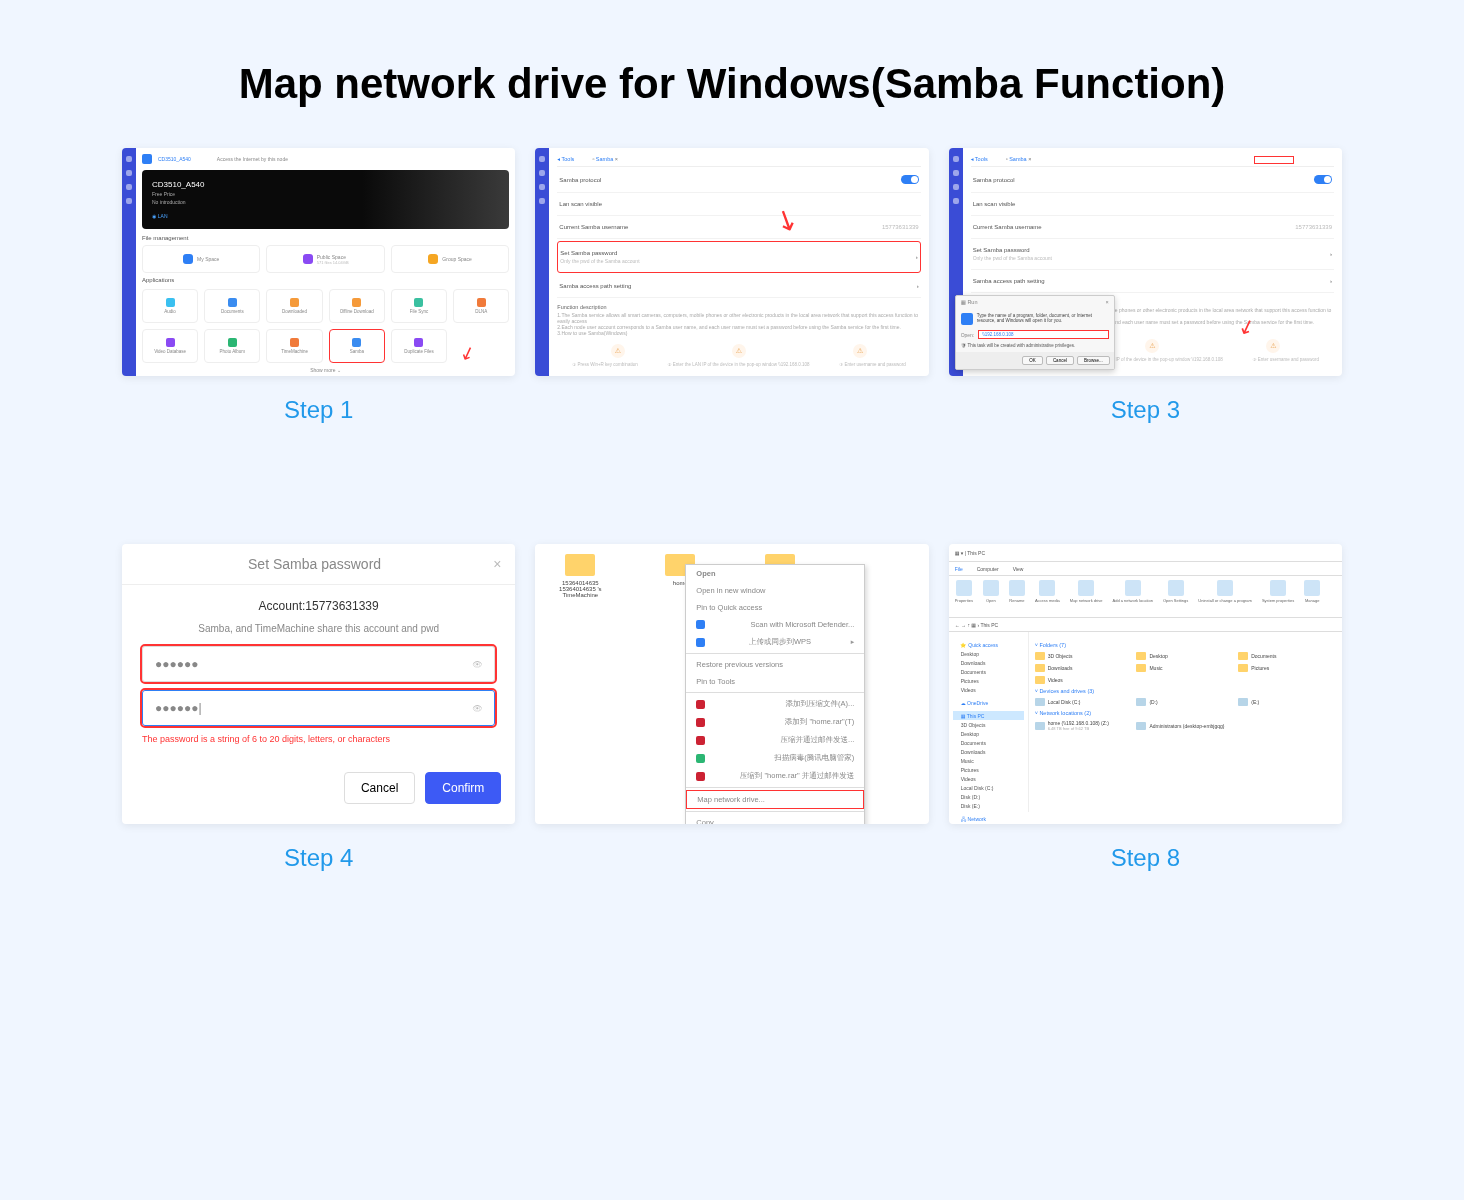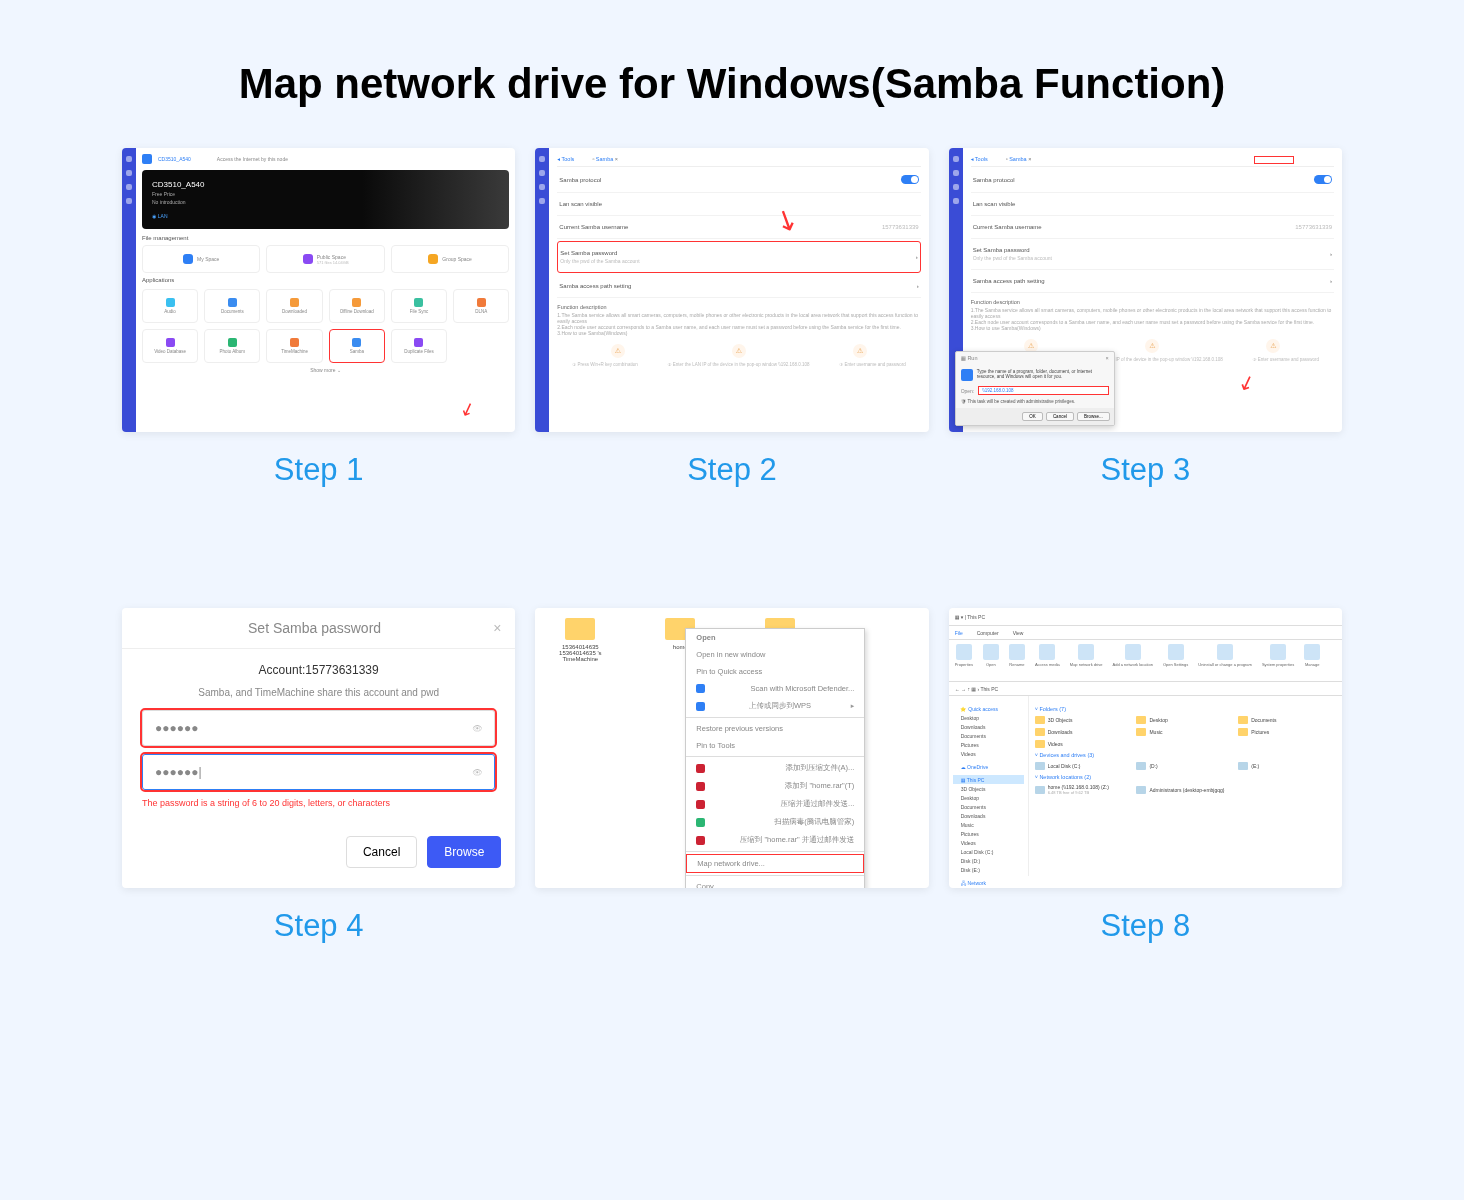--- a/index.html
+++ b/index.html
@@ -1,21 +1,21 @@
 <!DOCTYPE html>
 <html><head>
 <meta charset="utf-8">
 <style>
 *{box-sizing:border-box;margin:0;padding:0;font-family:-apple-system,Segoe UI,Arial,sans-serif}
 body{background:#f0f6ff;padding:30px 20px}
 .title{font-size:42px;font-weight:900;text-align:center;margin:30px 0 40px;color:#000}
 .grid{display:grid;grid-template-columns:repeat(3,1fr);gap:20px;max-width:1220px;margin:0 auto}
 .step{display:flex;flex-direction:column}
-.shot{background:#fff;border-radius:4px;box-shadow:0 2px 8px rgba(0,0,0,0.08);height:284px;overflow:hidden;position:relative;font-size:6px;color:#888}
-.steplabel{text-align:center;font-size:31px;font-weight:500;color:#2199ea;margin-top:20px}
+.shot{background:#fff;border-radius:4px;box-shadow:0 2px 8px rgba(0,0,0,0.08);height:228px;overflow:hidden;position:relative;font-size:6px;color:#888}
+.steplabel{text-align:center;font-size:24px;font-weight:500;color:#2199ea;margin-top:20px}
 .row2{margin-top:100px;grid-column:1/-1;display:grid;grid-template-columns:repeat(3,1fr);gap:20px}
 
 
 .s1{display:flex}
 .s1-side{width:14px;background:#3a4cd6;display:flex;flex-direction:column;align-items:center;padding-top:8px;gap:8px}
 .s1-side i{width:6px;height:6px;background:#fff;opacity:.5;border-radius:2px}
 .s1-main{flex:1;padding:6px}
 .s1-top{display:flex;align-items:center;gap:6px;font-size:5px}
 .s1-top .lg{width:10px;height:10px;background:#2e7ff5;border-radius:2px}
 .s1-hero{background:linear-gradient(90deg,#0a0a0a 60%,#3a3a3a);border-radius:4px;padding:10px;margin:6px 0;color:#fff}
@@ -261,21 +261,20 @@
             <i>⚠</i>
           </div>
   <div class="s2-bt">
             <span>① Press Win+R key combination</span>
             <span>② Enter the LAN IP of the device in the pop-up window \\192.168.0.108</span>
             <span>③ Enter username and password</span>
           </div>
  </div>
  <div class="arrow2">↘</div>
 </div>
-<div class="steplabel">Step 2</div>
 </div>
 
 <div class="step">
 <div class="shot s2">
  <div class="s2-side">
           <i></i>
           <i></i>
           <i></i>
           <i></i>
         </div>
@@ -363,21 +362,21 @@
               <span class="eye">👁</span>
             </div>
   <div class="s4-inp b r">
               <span>●●●●●●|</span>
               <span class="eye">👁</span>
             </div>
   <div class="s4-hint">The password is a string of 6 to 20 digits, letters, or characters</div>
  </div>
  <div class="s4-ft">
   <button>Cancel</button>
-  <button class="pr">Browse</button>
+  <button class="pr">Confirm</button>
  </div>
 </div>
 <div class="steplabel">Step 4</div>
 </div>
 
 <div class="step">
 <div class="shot" style="height:280px">
  <div class="s5">
   <div style="display: flex; gap: 30px;">
               <div class="s5-folder" style="flex-direction: column; align-items: center; width: 70px;">

